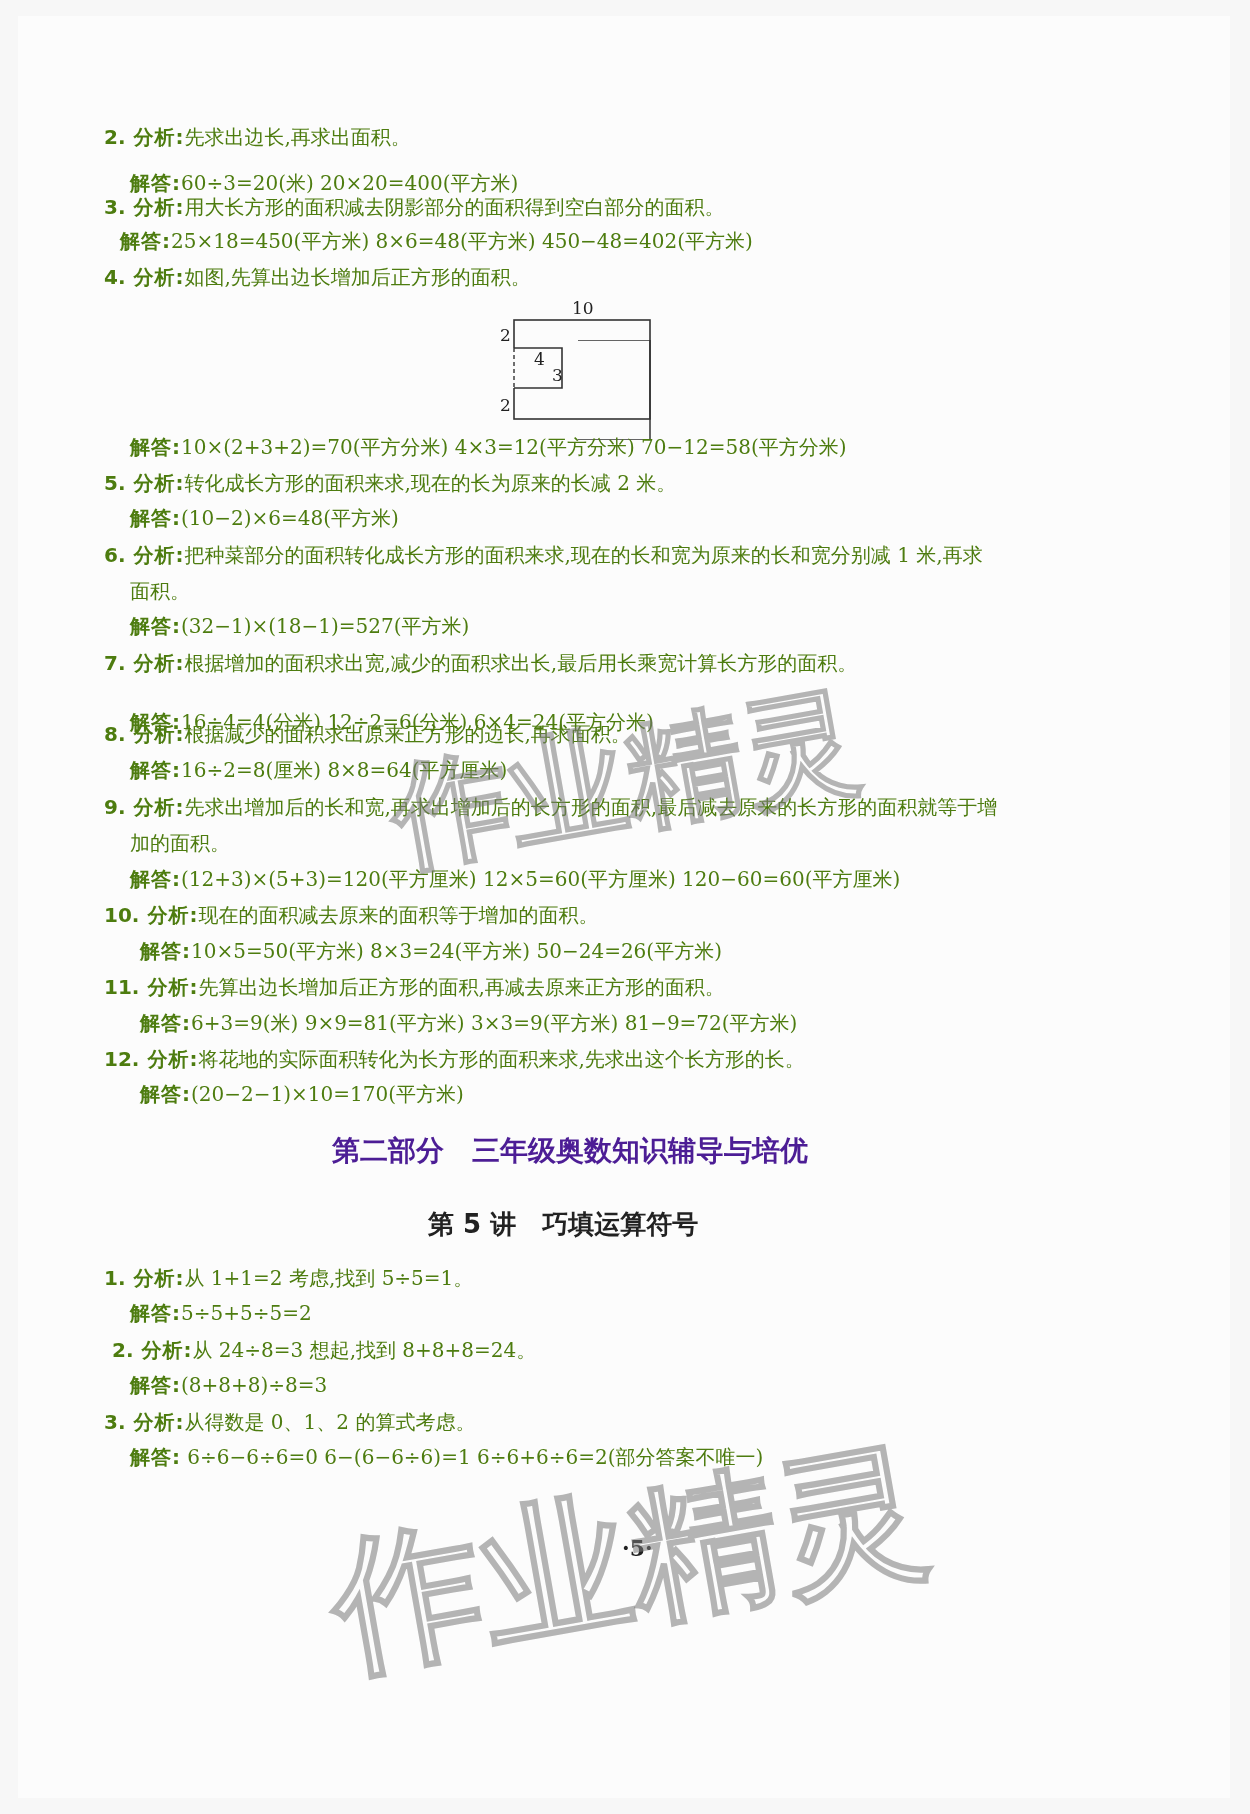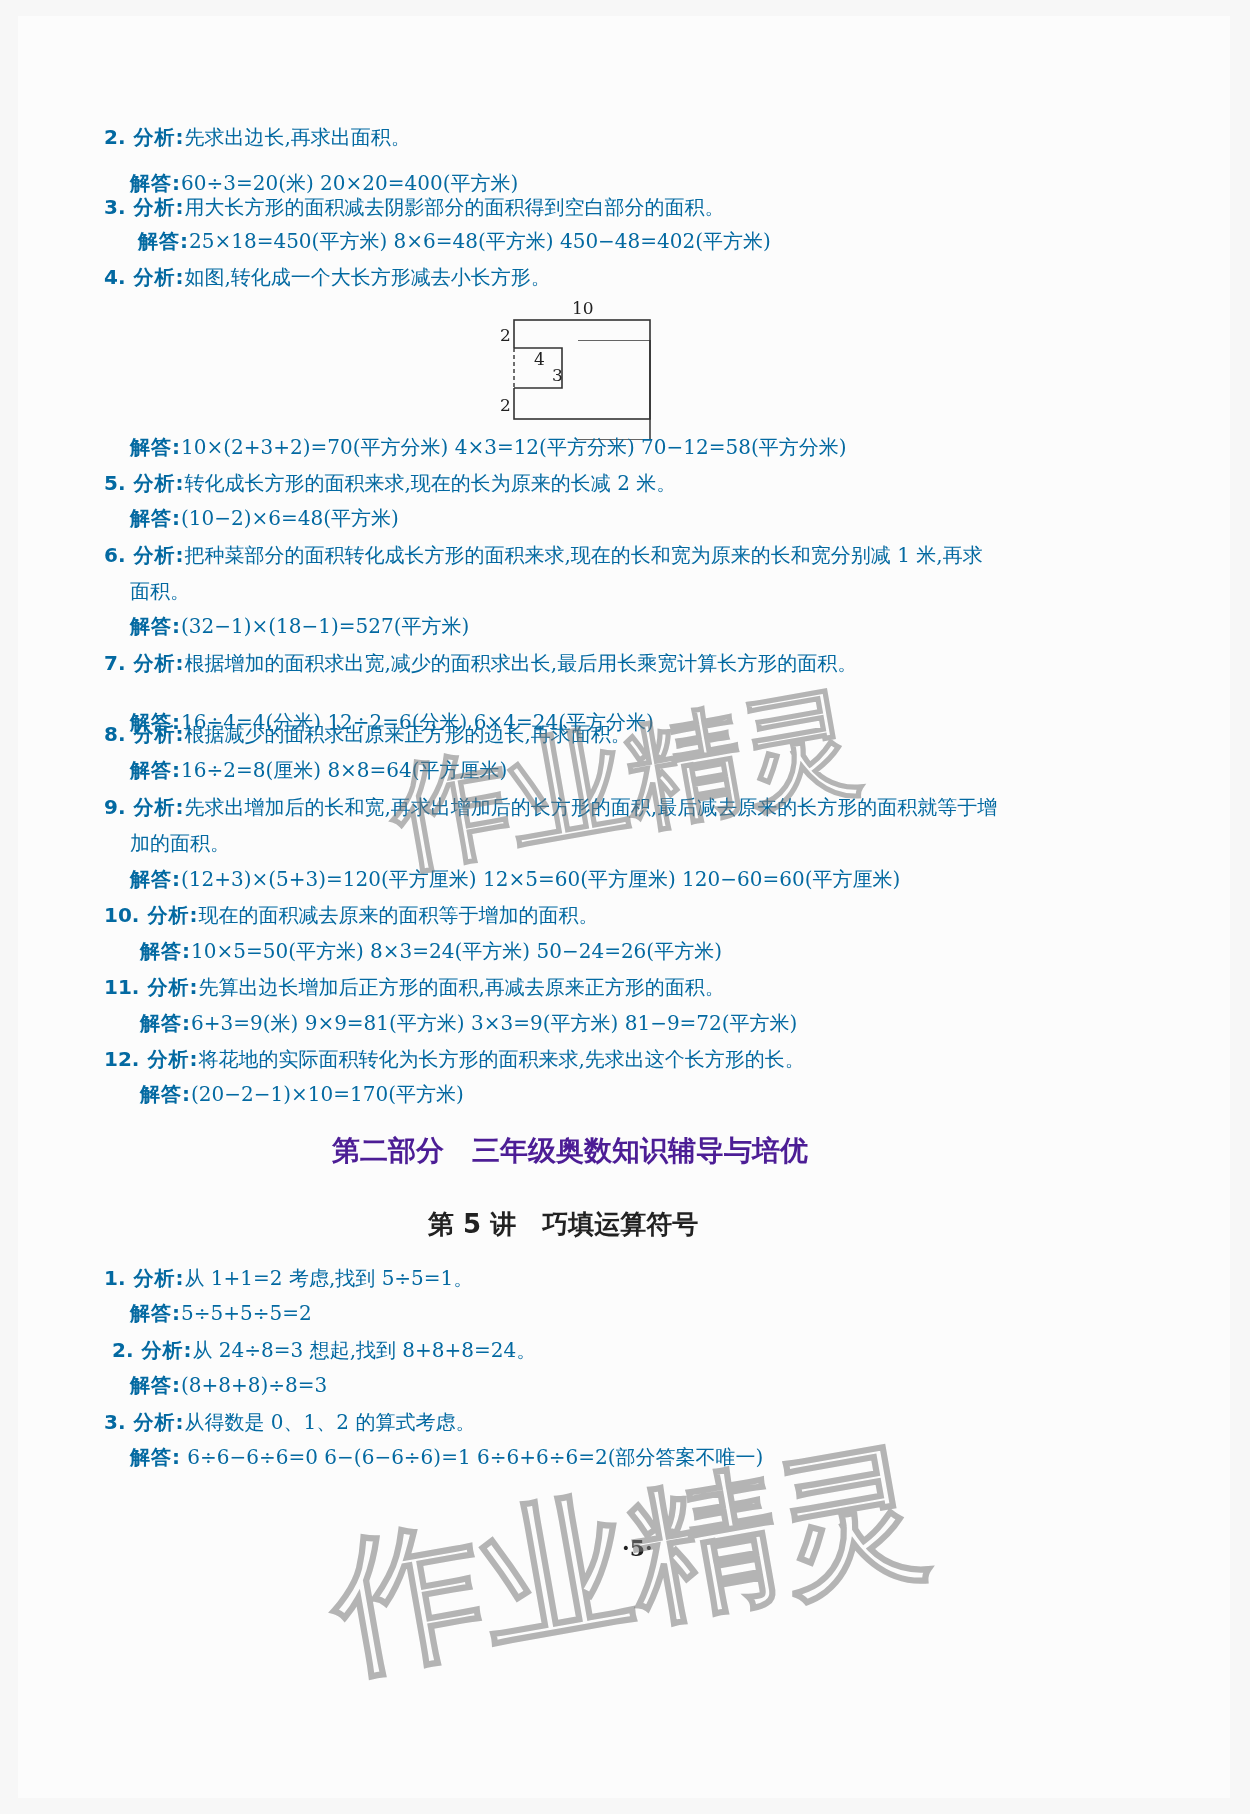--- a/index.html
+++ b/index.html
@@ -14,21 +14,21 @@
     .page {
       position: absolute; left: 18px; top: 16px;
       width: 1212px; height: 1782px;
       background: #fcfcfc;
     }
     .line {
       position: absolute;
       font-size: 20px;
       line-height: 26px;
       white-space: nowrap;
-      color: #0369a1;
+      color: #4d7c0f;
     }
     .num {
       font-family: "DejaVu Sans", "Liberation Sans", sans-serif;
       font-weight: bold;
       display: inline-block;
       margin-right: 8px;
     }
     .tag {
       font-family: "DejaVu Sans", "Liberation Sans", sans-serif;
       font-weight: bold;
@@ -71,23 +71,23 @@
   </style>
 </head>
 <body>
 
 <div class="page"></div>
 
 <div class="line" style="left:104px;top:124px;"><span class="num">2.</span><span class="tag">分析:</span><span>先求出边长,再求出面积。</span></div>
 <div class="line" style="left:130px;top:170px;"><span class="tag">解答:</span><span>60÷3=20(米)  20×20=400(平方米)</span></div>
 
 <div class="line" style="left:104px;top:194px;"><span class="num">3.</span><span class="tag">分析:</span><span>用大长方形的面积减去阴影部分的面积得到空白部分的面积。</span></div>
-<div class="line" style="left:138px;top:228px;"><span class="tag">解答:</span><span>25×18=450(平方米)  8×6=48(平方米)  450−48=402(平方米)</span></div>
+<div class="line" style="left:120px;top:228px;"><span class="tag">解答:</span><span>25×18=450(平方米)  8×6=48(平方米)  450−48=402(平方米)</span></div>
 
-<div class="line" style="left:104px;top:264px;"><span class="num">4.</span><span class="tag">分析:</span><span>如图,转化成一个大长方形减去小长方形。</span></div>
+<div class="line" style="left:104px;top:264px;"><span class="num">4.</span><span class="tag">分析:</span><span>如图,先算出边长增加后正方形的面积。</span></div>
 
 <div class="diagram">
   <svg width="120" height="100" style="position:absolute;left:0;top:0;">
     <polyline points="-62,0 72,0 72,100 -62,100" fill="none" stroke="#333" stroke-width="1.5" transform="translate(0,0)"></polyline>
   </svg>
 </div>
 <svg style="position:absolute;left:500px;top:300px;" width="200" height="130">
   <rect x="14" y="20" width="136" height="99" fill="none" stroke="#333" stroke-width="1.6"></rect>
   <line x1="14" y1="48" x2="14" y2="88" stroke="#fcfcfc" stroke-width="3"></line>
   <line x1="14" y1="48" x2="14" y2="88" stroke="#333" stroke-width="1.4" stroke-dasharray="4,3"></line>

